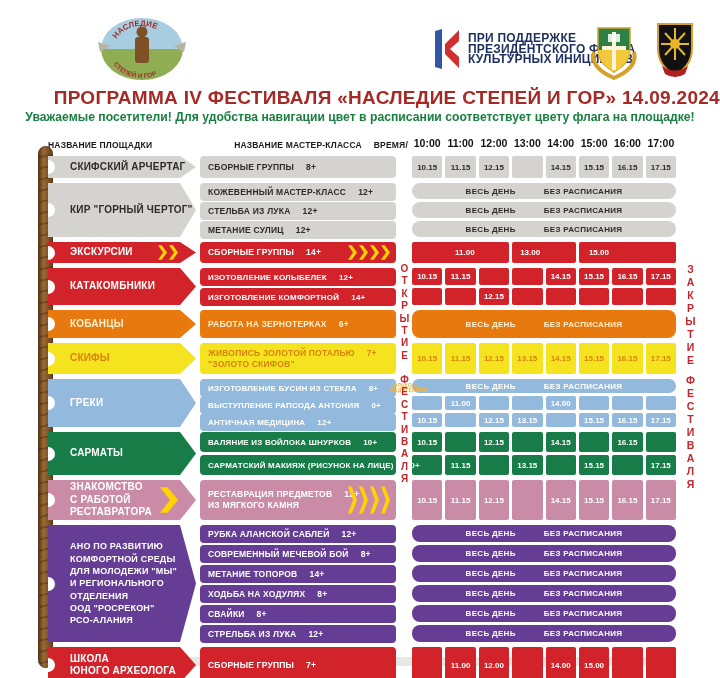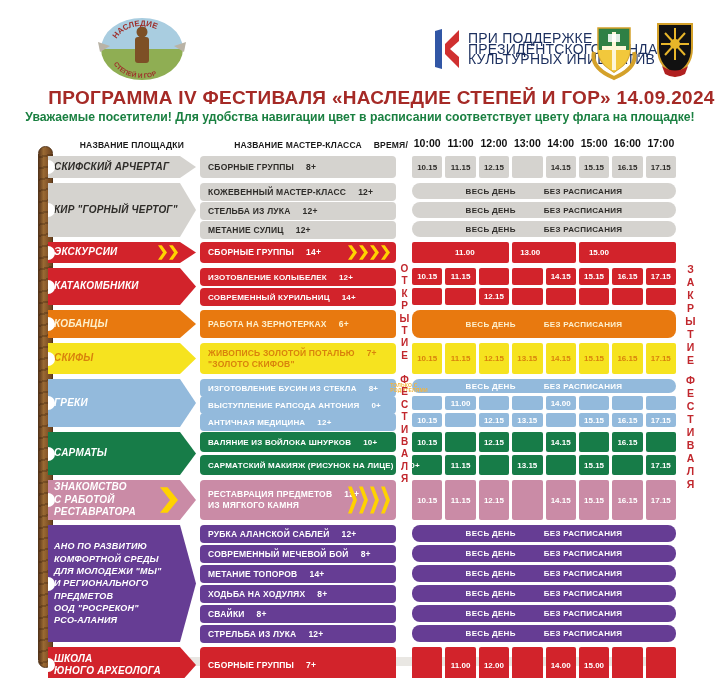--- a/index.html
+++ b/index.html
@@ -2,53 +2,53 @@
 <html style="--c-gray: #d5d3cf; --c-red: #d2232b; --c-orange: #e8790f; --c-yellow: #f6e31f; --c-blue: #93badc; --c-green: #177c48; --c-pink: #ca8ba6; --c-purple: #663d94; --c-accent_chevron: #ffd200; --c-title_red: #a52a26; --c-subtitle_green: #1a8041; --c-vertical_red: #c1272d;"><head>
 <meta charset="utf-8">
 <style>
   * { margin:0; padding:0; box-sizing:border-box; }
   body { background:#fff; font-family:"Liberation Sans", sans-serif; }
   .poster { position:relative; width:720px; height:678px; background:#fff; overflow:hidden; }
 
   
   .logo-wrap { position:absolute; left:94px; top:12px; }
   .pfki { position:absolute; left:432px; top:28px; display:flex; gap:8px; align-items:center; }
-  .pfki-text { font-size:14px; font-weight:400; color:#1c2f5e; line-height:10.5px; letter-spacing:.2px; }
+  .pfki-text { font-size:12px; font-weight:700; color:#1c2f5e; line-height:10.5px; letter-spacing:.2px; }
   .emblem1 { position:absolute; left:588px; top:22px; }
   .emblem2 { position:absolute; left:650px; top:20px; }
 
-  .title { position:absolute; left:0; top:87px; width:100%; text-align:center;
+  .title { position:absolute; left:0; top:87px; width:100%; text-align:right;
            font-size:19px; font-weight:700; color:var(--c-title_red); letter-spacing:.3px;padding-left:43px; }
   .subtitle { position:absolute; left:0; top:110px; width:100%; text-align:center;
               font-size:12.2px; font-weight:700; color:var(--c-subtitle_green); }
 
   
   .colhead { position:absolute; top:140px; font-size:8.5px; font-weight:700; color:#1a1a1a; letter-spacing:.2px; }
-  .ch-venue { left:36px; width:148px; text-align:right; }
+  .ch-venue { left:48px; width:148px; text-align:left; }
   .ch-mc { left:200px; width:196px; text-align:center; }
   .ch-time { left:352px; width:56px; text-align:right; }
   .time-header { position:absolute; left:412px; top:137px; width:264px; display:grid;
                  grid-template-columns:repeat(8,1fr); gap:3px; }
   .time-header div { text-align:center; font-size:10.5px; font-weight:700; color:#111; }
 
   
   .pole { position:absolute; left:38px; top:146px; width:15px; height:522px; border-radius:8px;
           background:linear-gradient(90deg,#5e3a1c,#9a6a33 35%,#8a5a2b 60%,#6b431f);
           background-blend-mode:normal; border:1px solid #54351a; z-index:1; }
   .pole::after { content:''; position:absolute; inset:0; border-radius:8px;
                  background:repeating-linear-gradient(168deg, transparent 0 9px, rgba(40,20,5,.28) 9px 11px); }
 
   
   .sections { position:absolute; left:48px; top:156px; width:628px; display:flex;
               flex-direction:column; gap:5px; z-index:2; }
   .section { display:flex; gap:4px; }
   .banner { width:148px; flex:0 0 148px; position:relative; display:flex; flex-direction:column;
-            justify-content:center; padding-left:6px; background:var(--bg); color:var(--fg);
+            justify-content:center; padding-left:22px; background:var(--bg); color:var(--fg);
             font-size:10px; font-weight:700; letter-spacing:.2px;
-            clip-path:polygon(0 0, calc(100% - 16px) 0, 100% 50%, calc(100% - 16px) 100%, 0 100%);font-style:italic; }
+            clip-path:polygon(0 0, calc(100% - 16px) 0, 100% 50%, calc(100% - 16px) 100%, 0 100%); }
   .banner::before { content:''; position:absolute; left:-7px; top:50%; transform:translateY(-50%);
                     width:14px; height:14px; border-radius:50%; background:#fff; }
   .banner .vline { line-height:12.5px; }
   .rows { width:476px; display:flex; flex-direction:column; gap:3px; }
   .row { display:flex; }
   .row > * { height:100%; }
 
   .mc { width:196px; flex:0 0 196px; position:relative; background:var(--bg); color:var(--fg);
         border-radius:4px; padding:9px 8px; display:flex; flex-direction:column; justify-content:center; }
   .mc-line { display:flex; align-items:center; gap:12px; font-size:8.5px; font-weight:700;
@@ -303,21 +303,21 @@
               <div class="cell"></div>
               <div class="cell">14.15</div>
               <div class="cell">15.15</div>
               <div class="cell">16.15</div>
               <div class="cell">17.15</div>
             </div>
           </div>
           <div class="row">
             <div class="mc">
               <div class="mc-line">
-                <span>СОВРЕМЕННЫЙ КУРИЛЬНИЦ</span>
+                <span>ИЗГОТОВЛЕНИЕ КОМФОРТНОЙ</span>
                 <span class="age">14+</span>
               </div>
             </div>
             <div class="gutter"></div>
             <div class="time">
               <div class="cell"></div>
               <div class="cell"></div>
               <div class="cell">12.15</div>
               <div class="cell"></div>
               <div class="cell"></div>
@@ -516,21 +516,21 @@
             </div>
           </div>
         </div>
       </div>
       <div class="section c-purple s-10">
         <div class="banner">
           <div class="vline">АНО ПО РАЗВИТИЮ</div>
           <div class="vline">КОМФОРТНОЙ СРЕДЫ</div>
           <div class="vline">ДЛЯ МОЛОДЕЖИ "МЫ"</div>
           <div class="vline">И РЕГИОНАЛЬНОГО</div>
-          <div class="vline">ПРЕДМЕТОВ</div>
+          <div class="vline">ОТДЕЛЕНИЯ</div>
           <div class="vline">ООД "РОСРЕКОН"</div>
           <div class="vline">РСО-АЛАНИЯ</div>
         </div>
         <div class="rows">
           <div class="row">
             <div class="mc">
               <div class="mc-line">
                 <span>РУБКА АЛАНСКОЙ САБЛЕЙ</span>
                 <span class="age">12+</span>
               </div>

